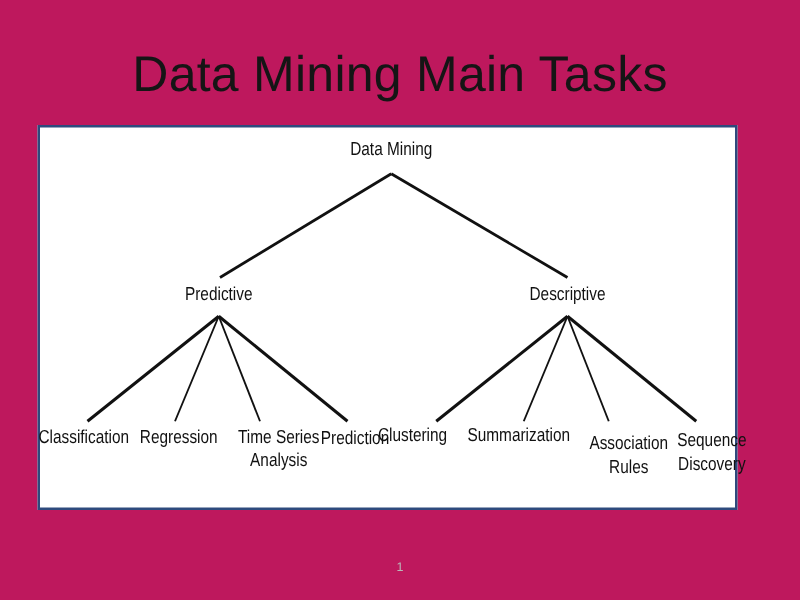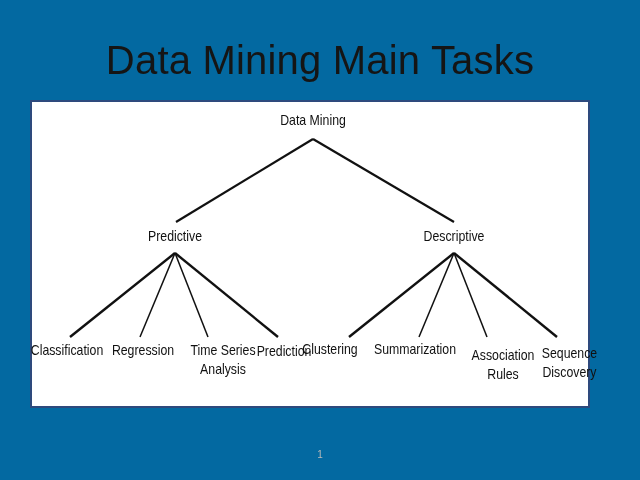--- a/index.html
+++ b/index.html
@@ -14,21 +14,21 @@
     overflow: hidden;
     position: relative;
   }
 
   #slide {
     position: absolute;
     left: 0;
     top: 0;
     width: 640px;
     height: 480px;
-    background: #0369a1;
+    background: #be185d;
   }
 
   
   #slide-title {
     position: absolute;
     left: 0;
     top: 36px;
     width: 640px;
     text-align: center;
     font-family: "Liberation Sans", sans-serif;

